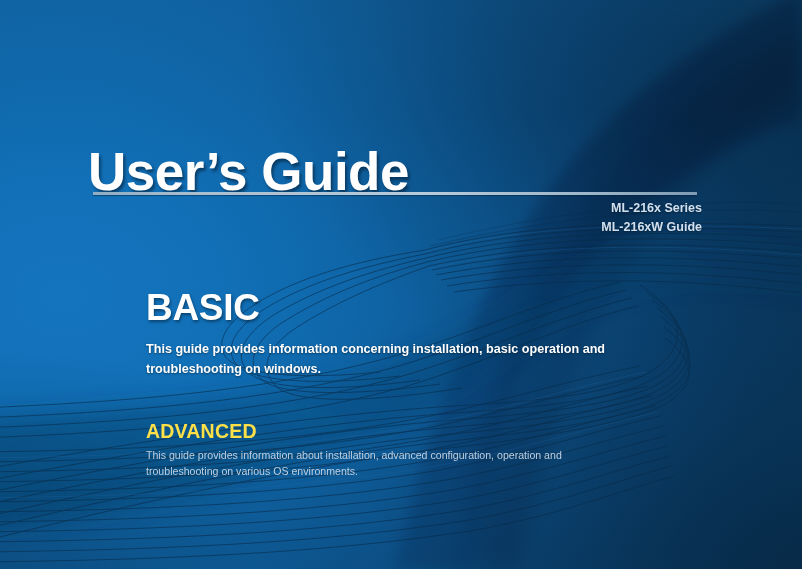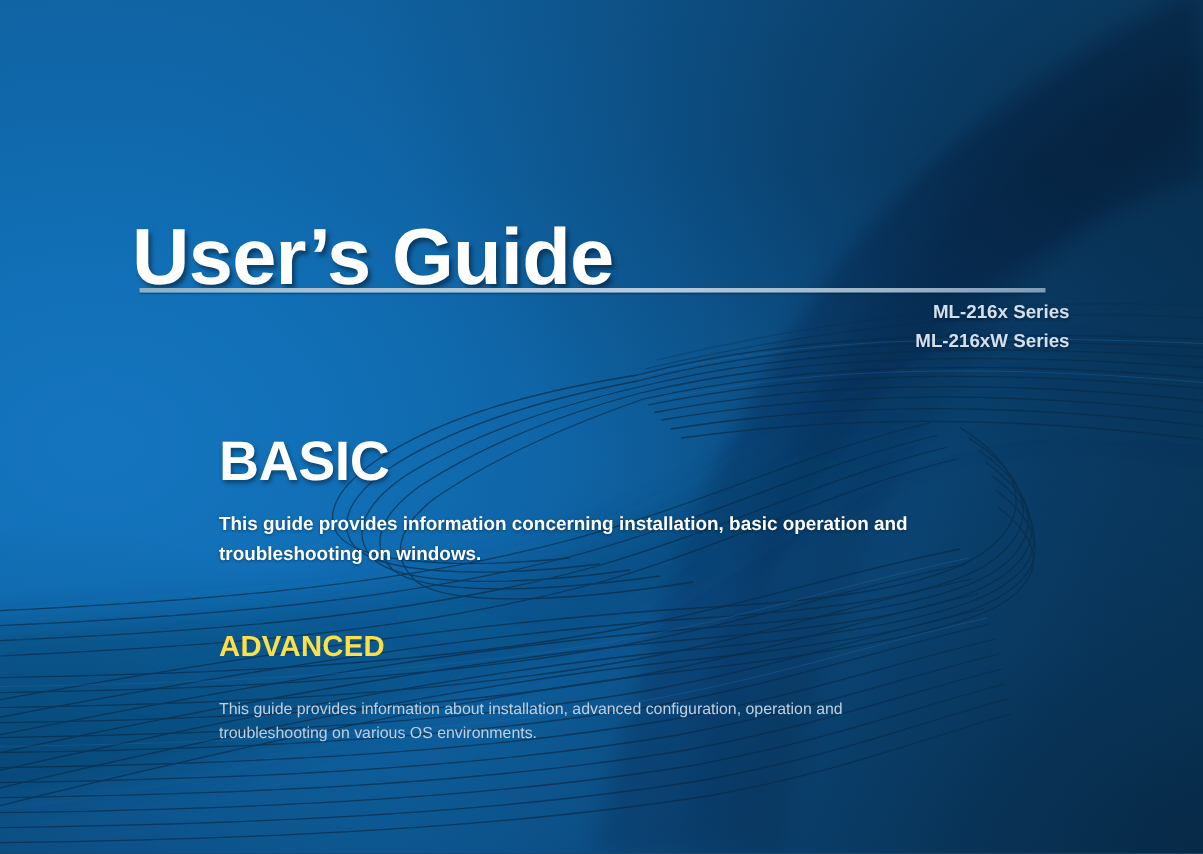--- a/index.html
+++ b/index.html
@@ -69,21 +69,21 @@
     left: 93px;
     top: 192px;
     width: 604px;
     height: 3px;
     background: linear-gradient(90deg, #8fadc4 0%, #a9c0d2 18%, #b7cbdb 55%, #9db6c9 82%, #7e9cb4 100%);
     box-shadow: 0 1px 1px rgba(4,28,48,0.45);
   }
 
   .series {
     position: absolute;
-    right: 89px;
+    right: 100px;
     top: 199px;
     text-align: right;
     color: #d2e0ee;
     font-size: 12.5px;
     font-weight: bold;
     line-height: 19px;
     text-shadow: 0 1px 2px rgba(4,26,44,0.65);
     white-space: nowrap;
   }
 
@@ -126,21 +126,20 @@
 
   .advanced-body {
     position: absolute;
     left: 146px;
     top: 447px;
     width: 470px;
     font-size: 10.6px;
     font-weight: normal;
     color: #becfdf;
     line-height: 16.3px;
-    margin-top: 18px;
   }
   .advanced-body .ln { display: block; }
 </style>
 </head>
 <body>
 
 <div id="page">
 
   <div class="bg-layer bg-base"></div>
   <div class="bg-layer bg-corner-tr"></div>
@@ -236,21 +235,21 @@
   </svg>
 
   <div class="content">
 
     <div class="title">User’s Guide</div>
 
     <div class="title-rule"></div>
 
     <div class="series">
       <div>ML-216x Series</div>
-      <div>ML-216xW Series</div>
+      <div>ML-216xW Guide</div>
     </div>
 
     <div class="basic-heading">BASIC</div>
 
     <div class="basic-body">This guide provides information concerning installation, basic operation and troubleshooting on windows.</div>
 
     <div class="advanced-heading">ADVANCED</div>
 
     <div class="advanced-body">
       <span class="ln">This guide provides information about installation, advanced configuration, operation and</span>

